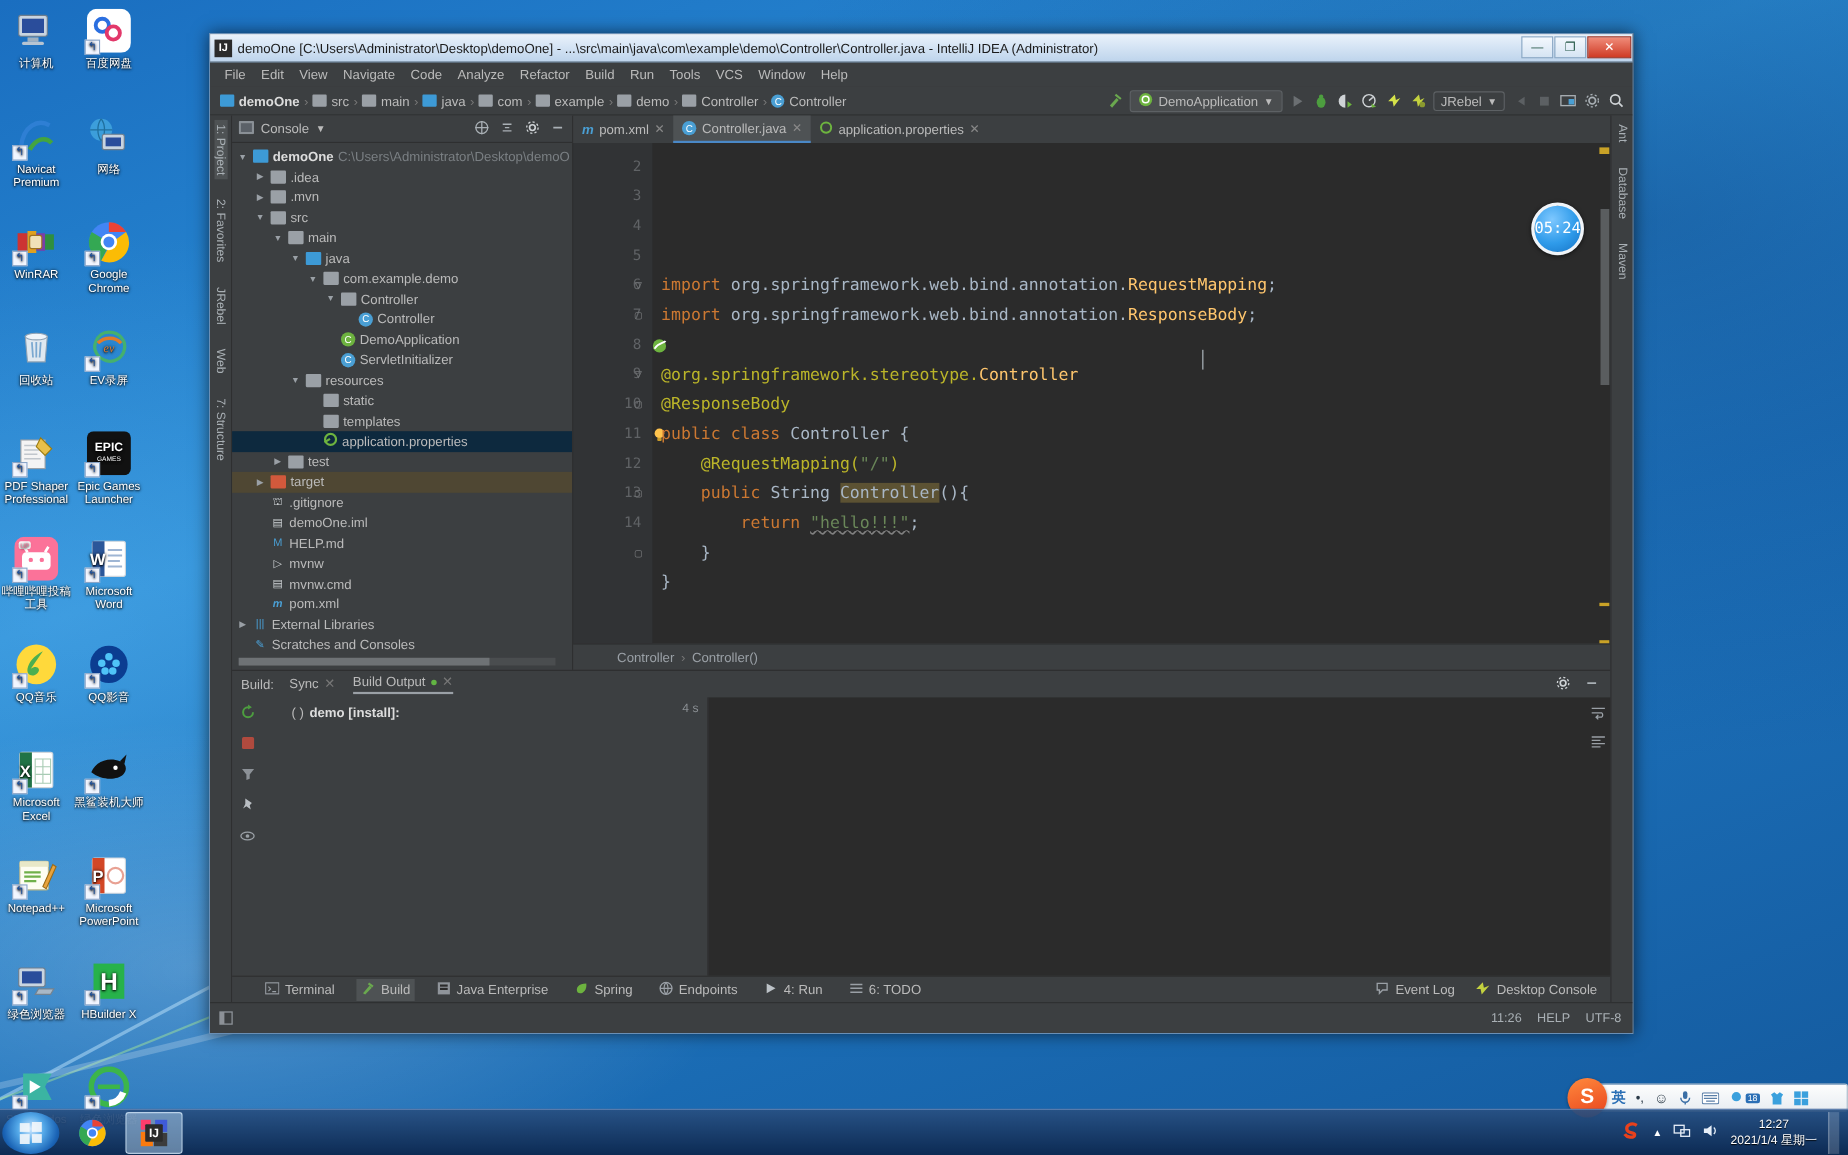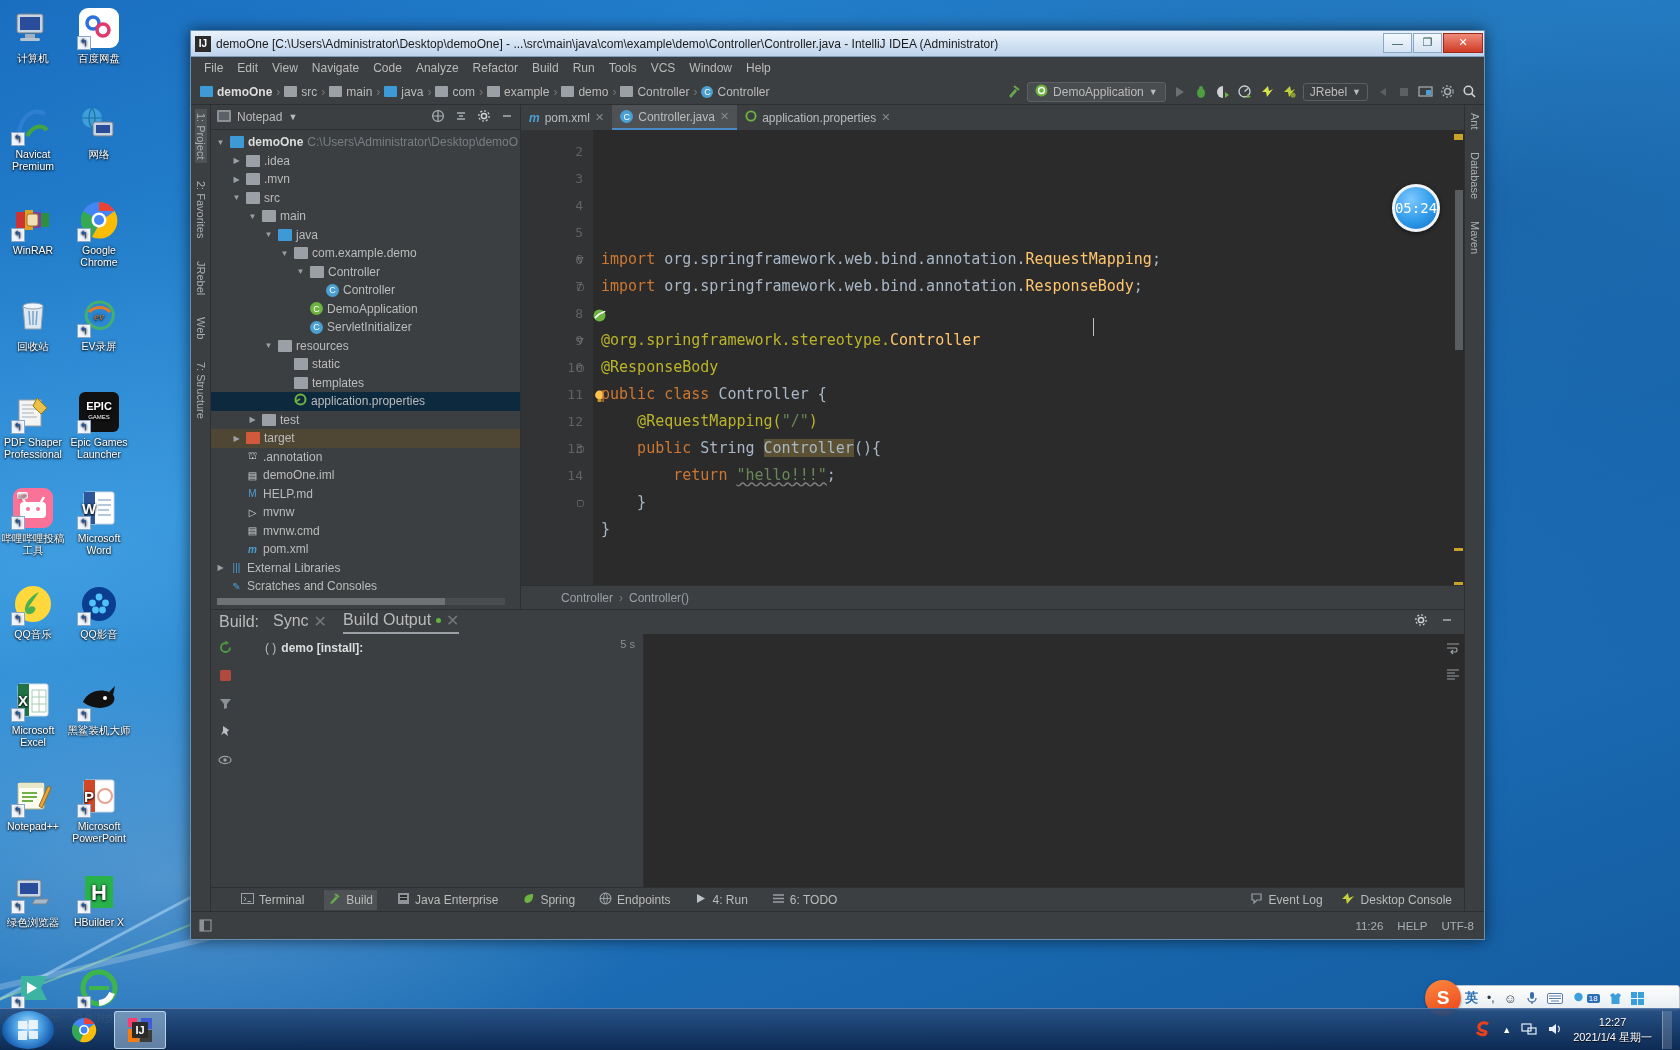--- a/index.html
+++ b/index.html
@@ -163,21 +163,21 @@
     box-shadow:0 1px 4px rgba(0,0,0,.6); }
   #editor-scroll-marks { position:absolute; right:0; top:0; width:12px; height:100%; }
   .mk { position:absolute; right:1px; width:9px; height:6px; background:#c9a227;}
   .vsb { position:absolute; right:1px; top:60px; width:8px; height:160px; background:#5a5d5f;}
   
   .vstrip.right { border-left:1px solid #2e2f30; border-right:none; }
   
   #build-panel { height:278px; background:#3c3f41; display:flex; flex-direction:column;
     border-top:1px solid #2e2f30;}
   #build-tabs { height:24px; display:flex; align-items:center; gap:14px;
-    padding-left:8px; font-size:16px; }
+    padding-left:8px; font-size:12px; }
   #build-tabs .bt { display:flex; align-items:center; gap:5px; padding-bottom:2px;}
   #build-tabs .bt.active { border-bottom:2px solid #9aa0a6; }
   #build-tabs .gdot { width:5px;height:5px;border-radius:50%;background:#62b543;}
   #build-right { margin-left:auto; display:flex; gap:12px; padding-right:10px; align-items:center;}
   #build-body { flex:1; display:flex; min-height:0;}
   #build-icons { width:28px; display:flex; flex-direction:column; align-items:center;
      gap:13px; padding-top:6px; }
   .bi { width:15px;height:15px;display:flex;align-items:center;justify-content:center;}
   #build-tree { width:405px; border-right:1px solid #2e2f30; position:relative;
      font-size:12px; padding-top:4px; }
@@ -652,21 +652,21 @@
       <div id="upper">
 
         <div id="project-pane">
           <div id="project-header">
             <span>
               <svg width="14" height="12" viewBox="0 0 14 12">
                   <rect x="0" y="0" width="14" height="12" rx="1" fill="#8a9096"></rect>
                   <rect x="2" y="2" width="10" height="8" fill="#5b6168"></rect>
                 </svg>
             </span>
-            <span>Notepad</span>
+            <span>Console</span>
             <span style="font-size:9px;">▼</span>
             <span class="ph-right">
               <span>
                 <svg width="14" height="14" viewBox="0 0 14 14">
                     <circle cx="7" cy="7" r="5.4" fill="none" stroke="#a9b0b5" stroke-width="1.2"></circle>
                     <path d="M7 1 V13 M1 7 H13" stroke="#a9b0b5" stroke-width="1.2"></path>
                   </svg>
               </span>
               <span>
                 <svg width="14" height="14" viewBox="0 0 14 14">
@@ -772,21 +772,21 @@
                 <span>test</span>
               </div>
               <div class="row tgt" style="padding-left: 20px;">
                 <span class="arrow">▶</span>
                 <span class="fico orange"></span>
                 <span>target</span>
               </div>
               <div class="row" style="padding-left: 20px;">
                 <span class="arrow"></span>
                 <span class="fileico">⛫</span>
-                <span>.annotation</span>
+                <span>.gitignore</span>
               </div>
               <div class="row" style="padding-left: 20px;">
                 <span class="arrow"></span>
                 <span class="fileico">▤</span>
                 <span>demoOne.iml</span>
               </div>
               <div class="row" style="padding-left: 20px;">
                 <span class="arrow"></span>
                 <span class="fileico" style="color:#4a9fd4;">M</span>
                 <span>HELP.md</span>
@@ -939,21 +939,21 @@
                   <ellipse cx="7" cy="7" rx="6" ry="3.6" fill="none" stroke="#9aa0a6" stroke-width="1.2"></ellipse>
                   <circle cx="7" cy="7" r="1.7" fill="#9aa0a6"></circle>
                 </svg>
             </span>
           </div>
           <div id="build-tree">
             <div class="brow">
               <span style="color:#bbb;">( )</span>
               <span class="bold">demo [install]:</span>
             </div>
-            <div class="dur">5 s</div>
+            <div class="dur">4 s</div>
           </div>
           <div id="build-console">
             <div id="build-console-icons">
               <span class="bi">
                 <svg width="14" height="14" viewBox="0 0 14 14">
                     <path d="M1 3 H13 M1 7 H10 A2.5 2.5 0 0 1 10 11 H5 M7 9 L5 11 L7 13" stroke="#9aa0a6" stroke-width="1.2" fill="none"></path>
                   </svg>
               </span>
               <span class="bi">
                 <svg width="14" height="14" viewBox="0 0 14 14">

